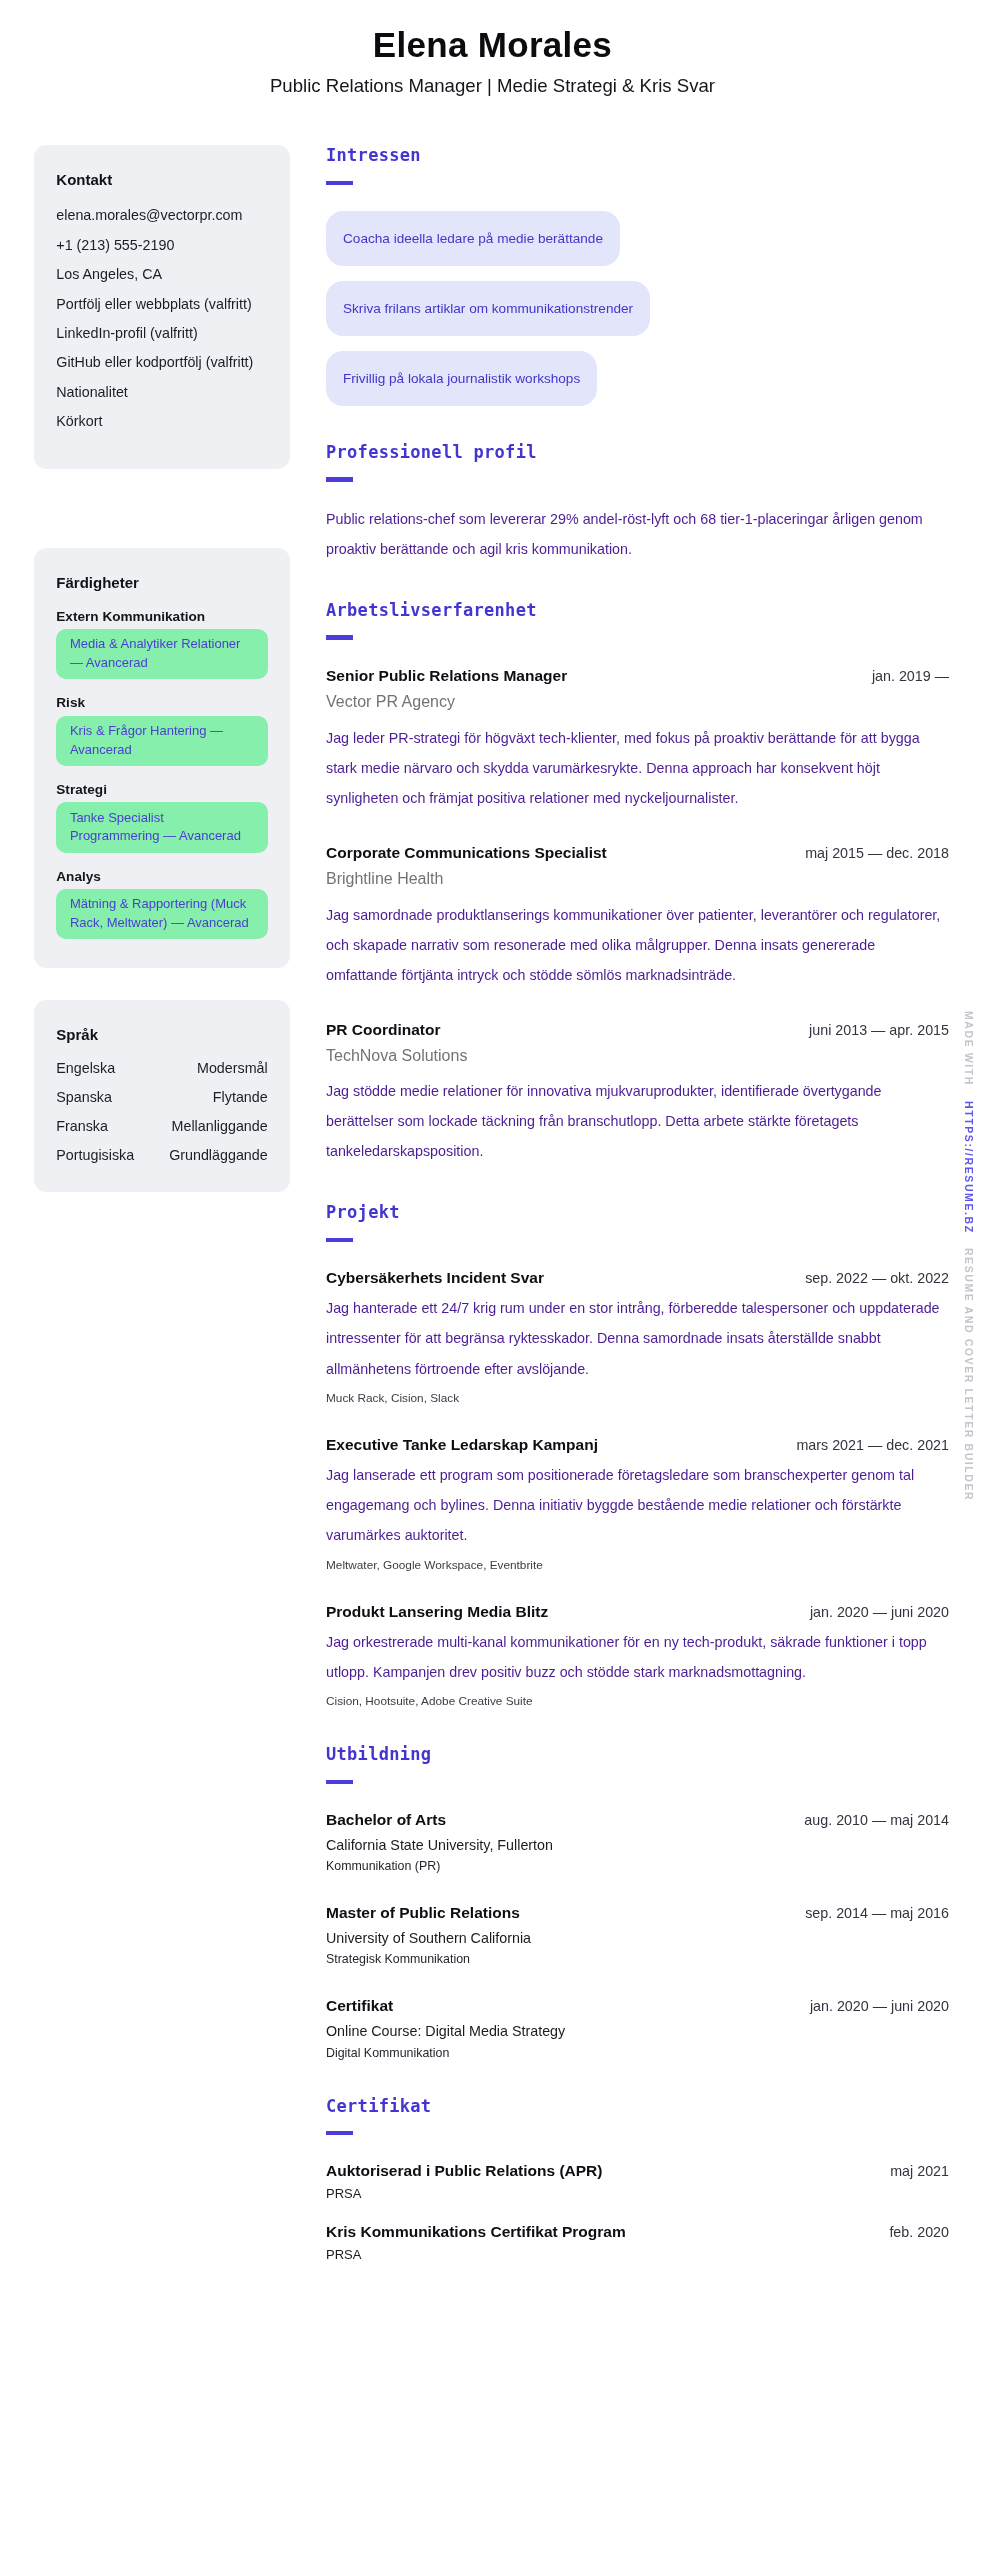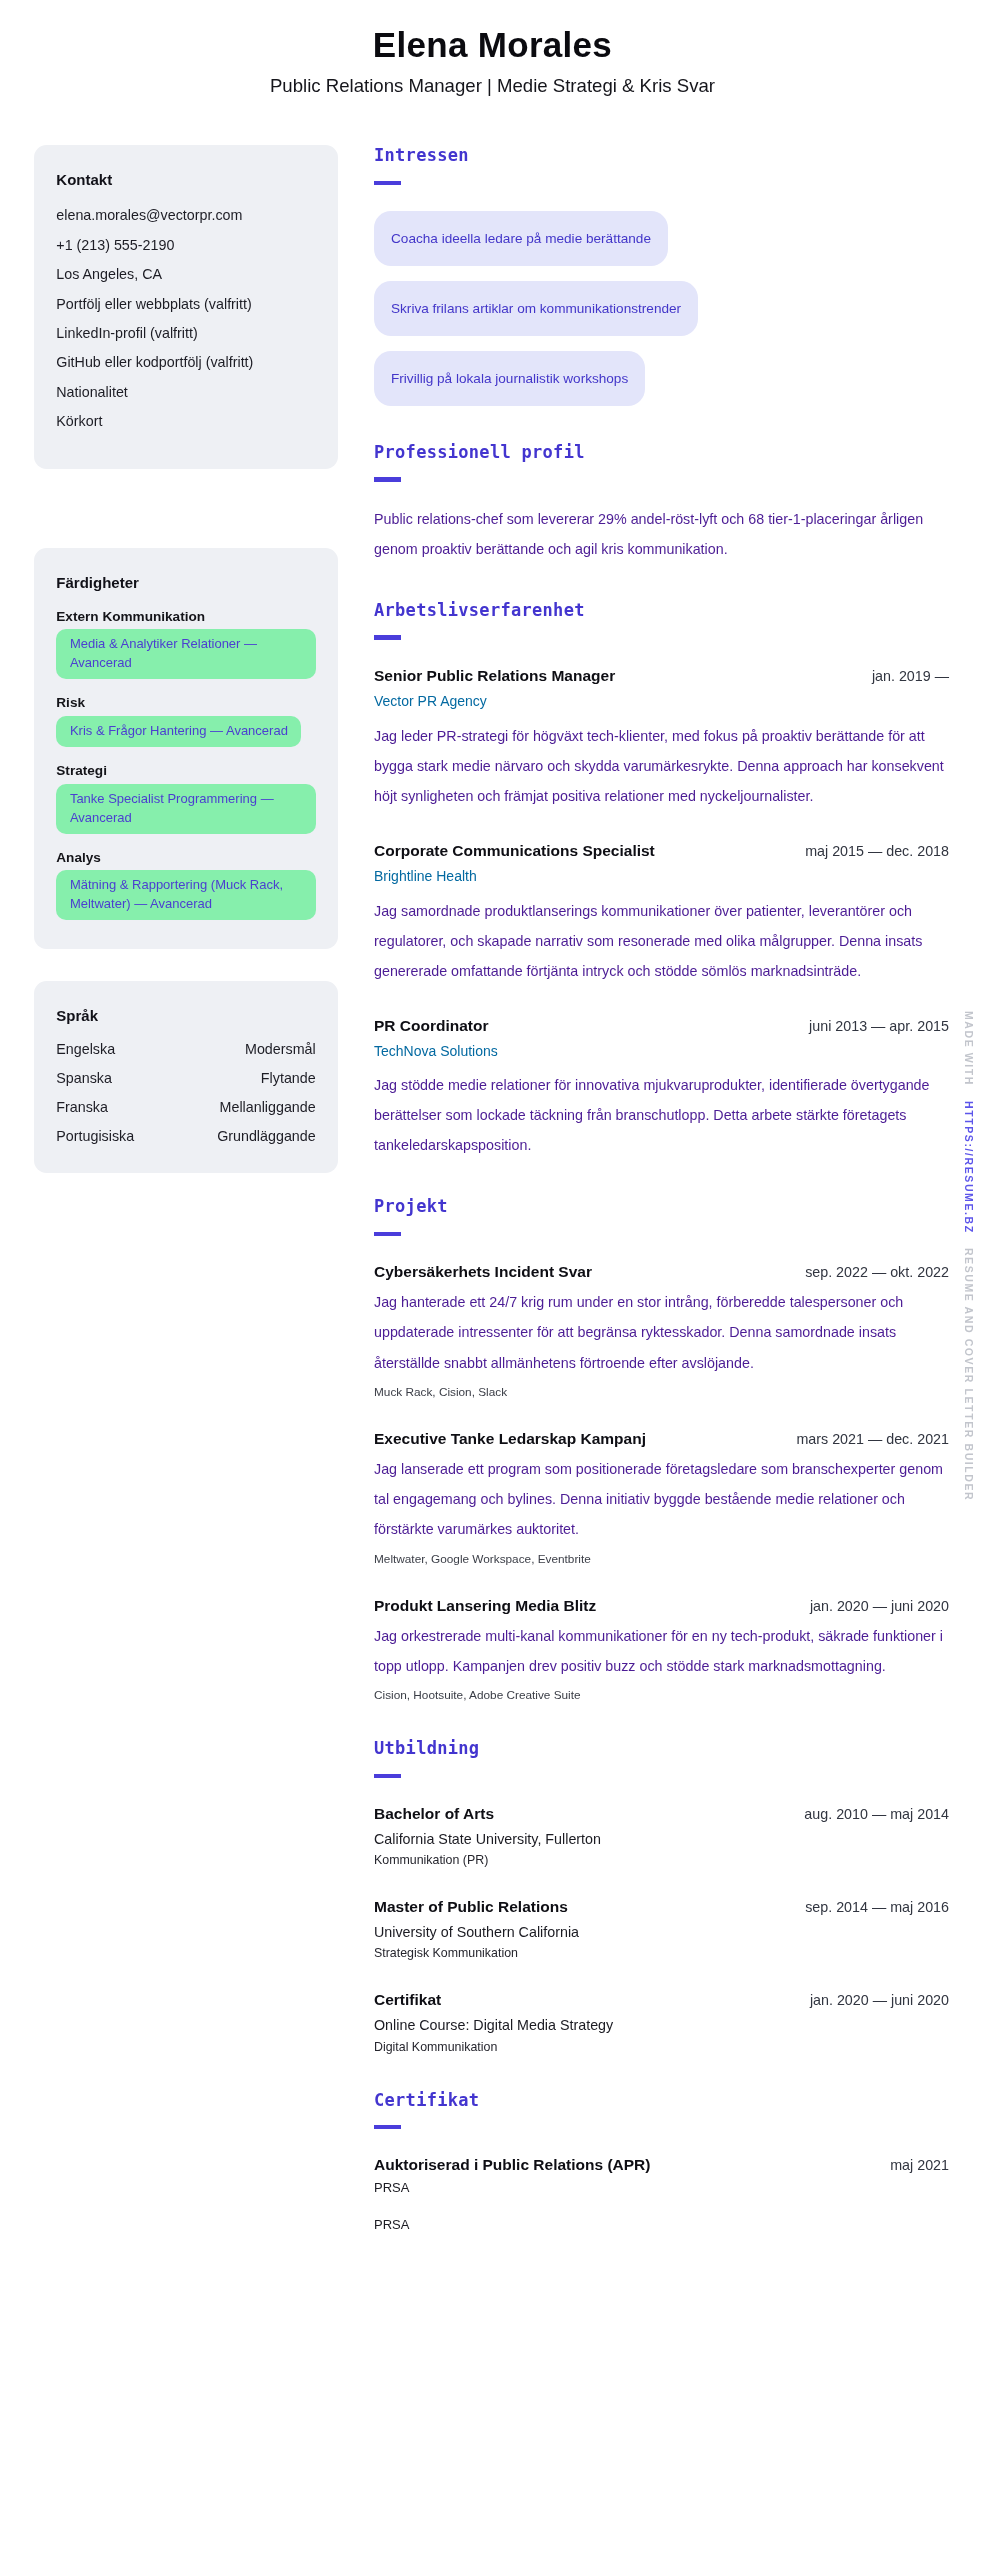--- a/index.html
+++ b/index.html
@@ -8,21 +8,21 @@
     width:985px; height:2576px; overflow:hidden; position:relative;
     font-family:"Liberation Sans", sans-serif; color:#1c1c24;
   }
   
   .header { text-align:center; padding-top:25px; }
   .name { font-size:35px; font-weight:bold; color:#0b0b10; letter-spacing:0.3px; }
   .subtitle { font-size:18.6px; margin-top:10px; color:#15151b; }
 
   
   .layout { display:flex; margin-top:48px; padding:0 36px 0 34px; gap:36px; align-items:flex-start; }
-  .sidebar { width:304px; flex-shrink:0; }
+  .sidebar { width:256px; flex-shrink:0; }
   .main { flex:1; min-width:0; }
 
   
   .card { background:#eef0f4; border-radius:12.4px; padding:26px 22.3px 28.5px 22.3px; }
   .card-contact { margin-bottom:79px; }
   .card-skills { margin-bottom:32px; }
   .card-title { font-size:15px; font-weight:bold; color:#111118; margin-bottom:17.4px; }
   .contact-list { list-style:none; }
   .contact-list li { font-size:14.3px; line-height:1.45; margin-bottom:8.7px; color:#1d1d25; }
   .skill-group { margin-bottom:16px; }
@@ -51,21 +51,21 @@
   .interest-pill:last-child { margin-bottom:0; }
 
   .body-text { font-size:14.3px; line-height:2.1; color:#4c1d95; }
   .profile-text { margin-top:22.3px; }
 
   .entry { margin-top:27px; }
   .entry + .entry { margin-top:31px; }
   .entry-head { display:flex; justify-content:space-between; align-items:baseline; gap:14px; }
   .entry-title { font-size:15.5px; font-weight:bold; color:#0e0e14; }
   .entry-date { font-size:14.3px; color:#313540; white-space:nowrap; }
-  .entry-company { font-size:14px; color:#0369a1; margin-top:8.7px; }
+  .entry-company { font-size:16px; color:#737373; margin-top:8.7px; }
   .entry-desc { margin-top:11.2px; }
   .entry-tools { font-size:11.8px; color:#3a3d46; margin-top:7.4px; }
   .edu-school { font-size:14.3px; color:#1b1b22; margin-top:8px; }
   .edu-field { font-size:12.4px; color:#26262e; margin-top:6.2px; }
   .cert-issuer { font-size:13px; color:#1b1b22; margin-top:5.6px; }
   .entry-cert + .entry-cert { margin-top:22.3px; }
 
   
   .watermark {
     position:absolute; top:1011px; right:10px;
@@ -265,20 +265,24 @@
 
         <article class="entry entry-cert">
           <div class="entry-head">
             <div class="entry-title">Auktoriserad i Public Relations (APR)</div>
             <div class="entry-date">maj 2021</div>
           </div>
           <div class="cert-issuer">PRSA</div>
         </article>
 
         <article class="entry entry-cert">
+          <div class="entry-head">
+            <div class="entry-title">Kris Kommunikations Certifikat Program</div>
+            <div class="entry-date">feb. 2020</div>
+          </div>
           <div class="cert-issuer">PRSA</div>
         </article>
       </section>
 
     </main>
   </div>
 
   <div class="watermark">
     <span class="wm-gray">MADE WITH</span>
     <span class="wm-purple">HTTPS://RESUME.BZ</span>

